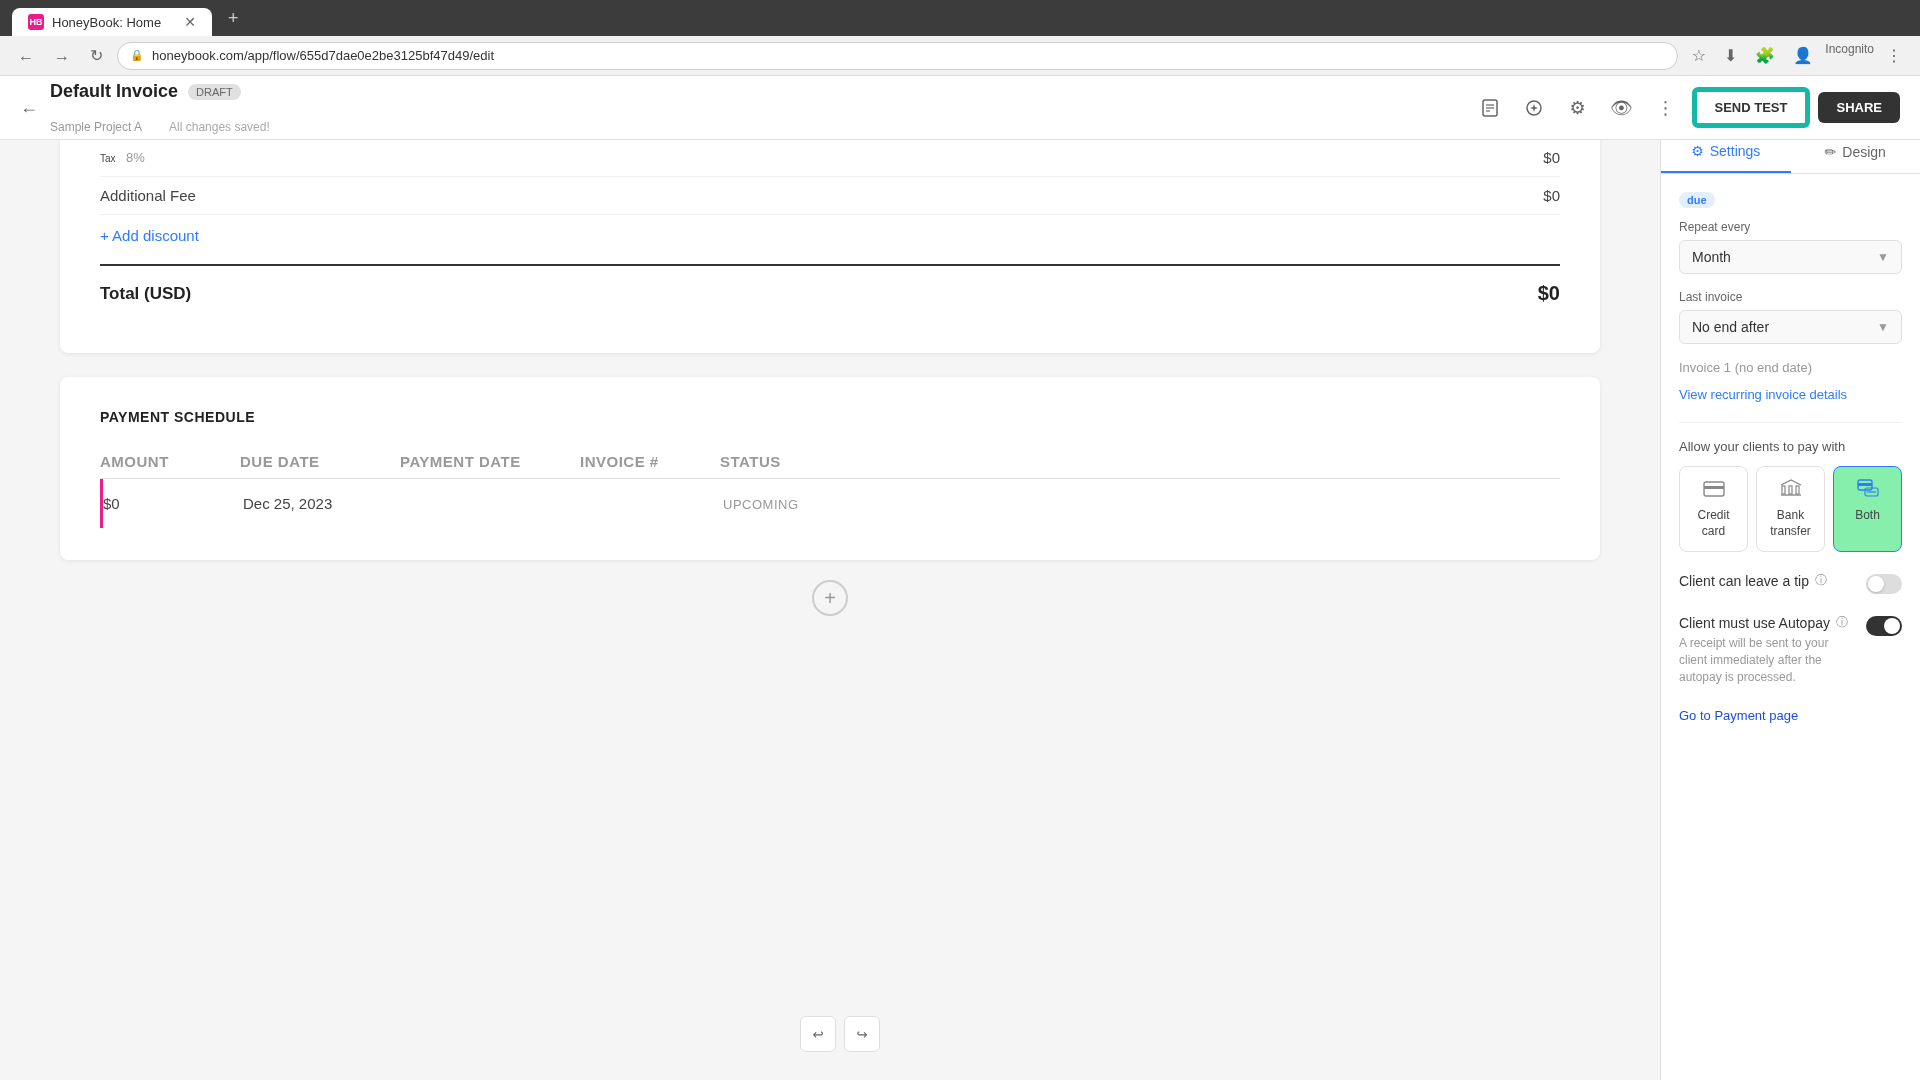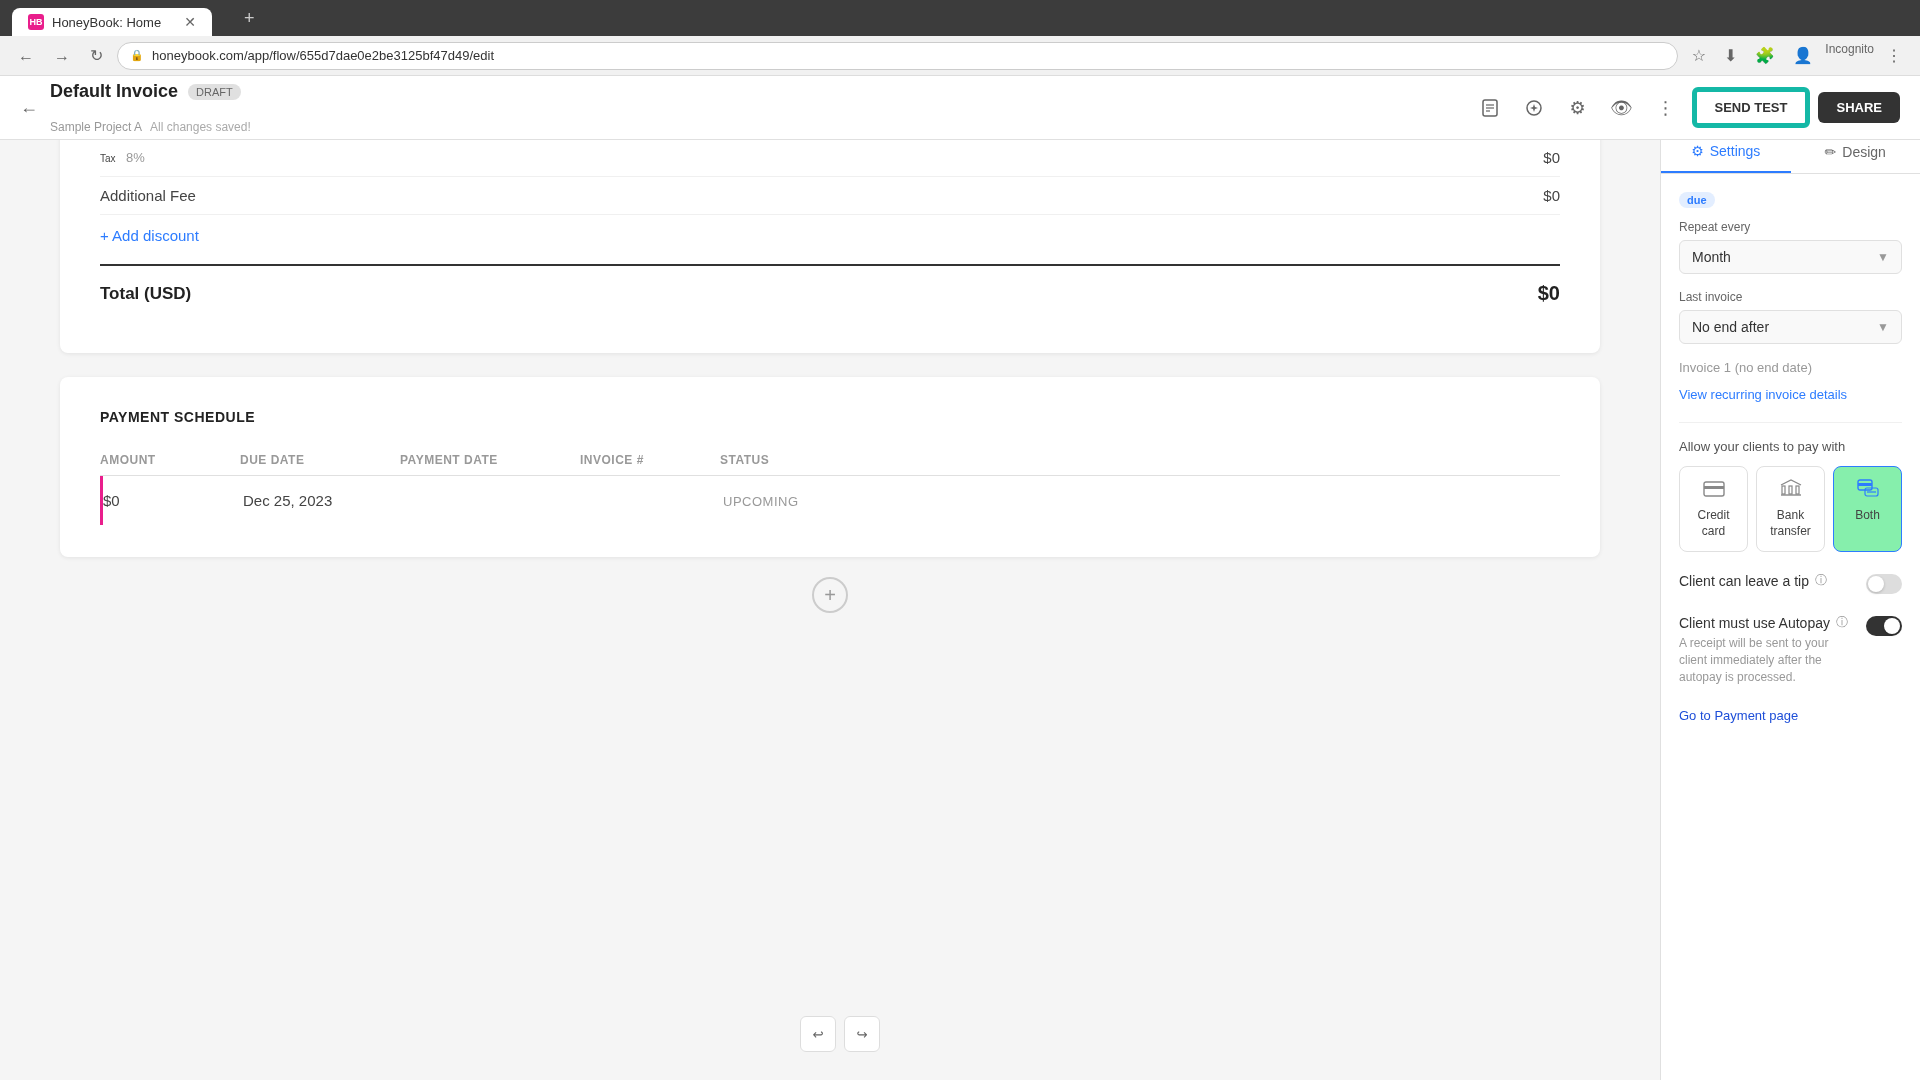--- a/index.html
+++ b/index.html
@@ -1,19 +1,19 @@
 <!DOCTYPE html>
 <html><head>
   <meta charset="utf-8">
   <style>
     * { box-sizing: border-box; margin: 0; padding: 0; }
     body { font-family: -apple-system, BlinkMacSystemFont, 'Segoe UI', sans-serif; background: #f5f5f5; overflow: hidden; width: 1920px; height: 1080px; }
 
     
-    .browser-chrome { background: #3c3c3c; height: 36px; display: flex; align-items: center; padding: 0 12px; gap: 24px; }
+    .browser-chrome { background: #3c3c3c; height: 36px; display: flex; align-items: center; padding: 0 12px; gap: 8px; }
     .browser-tabs { display: flex; align-items: flex-end; height: 100%; }
     .browser-tab { background: #fff; height: 28px; padding: 0 16px; display: flex; align-items: center; gap: 8px; font-size: 13px; color: #333; border-radius: 8px 8px 0 0; min-width: 200px; }
     .browser-tab .tab-favicon { width: 16px; height: 16px; background: #e91e8c; border-radius: 3px; display: flex; align-items: center; justify-content: center; color: white; font-size: 9px; font-weight: bold; }
     .tab-close { margin-left: auto; cursor: pointer; color: #666; font-size: 14px; }
     .new-tab-btn { background: none; border: none; color: #ccc; font-size: 18px; cursor: pointer; padding: 4px 8px; }
 
     .browser-toolbar { background: #f1f1f1; height: 40px; display: flex; align-items: center; padding: 0 12px; gap: 8px; border-bottom: 1px solid #ddd; }
     .nav-btn { background: none; border: none; cursor: pointer; color: #666; font-size: 16px; padding: 4px 6px; border-radius: 4px; }
     .address-bar { flex: 1; background: #fff; border: 1px solid #ccc; border-radius: 20px; height: 28px; display: flex; align-items: center; padding: 0 12px; font-size: 13px; color: #333; gap: 8px; }
     .address-bar .lock-icon { color: #666; font-size: 11px; }
@@ -50,21 +50,21 @@
     .add-discount-btn { color: #2d7cff; font-size: 15px; cursor: pointer; background: none; border: none; display: flex; align-items: center; gap: 6px; }
     .total-row { display: flex; justify-content: space-between; align-items: center; padding: 16px 0; border-top: 2px solid #333; margin-top: 8px; }
     .total-label { font-size: 17px; font-weight: 600; color: #222; }
     .total-amount { font-size: 20px; font-weight: 700; color: #222; }
 
     
     .payment-schedule-card { background: #fff; border-radius: 8px; padding: 32px 40px; box-shadow: 0 1px 4px rgba(0,0,0,0.08); }
     .section-title { font-size: 14px; font-weight: 700; color: #222; letter-spacing: 0.5px; margin-bottom: 20px; }
     .schedule-table { width: 100%; }
     .schedule-header { display: grid; grid-template-columns: 140px 160px 180px 140px 1fr; padding: 8px 0; border-bottom: 1px solid #e0e0e0; }
-    .schedule-col-header { font-size: 12px; font-weight: 600; color: #999; letter-spacing: 0.5px; }
+    .schedule-col-header { font-size: 15px; font-weight: 600; color: #999; letter-spacing: 0.5px; }
     .schedule-row { display: grid; grid-template-columns: 140px 160px 180px 140px 1fr; padding: 16px 0; align-items: center; border-left: 3px solid #e91e8c; }
     .schedule-cell { font-size: 15px; color: #444; }
     .upcoming-badge { color: #999; font-size: 13px; font-weight: 500; letter-spacing: 0.5px; }
 
     
     .add-section-container { display: flex; justify-content: center; padding: 20px 0; }
     .add-section-btn { background: none; border: 2px solid #ccc; color: #999; width: 36px; height: 36px; border-radius: 50%; font-size: 20px; cursor: pointer; display: flex; align-items: center; justify-content: center; }
     .scroll-btn { background: #fff; border: 1px solid #ddd; border-radius: 6px; width: 36px; height: 36px; display: flex; align-items: center; justify-content: center; cursor: pointer; color: #666; }
 
     
@@ -161,21 +161,21 @@
   </div>
 </div>
 
 <div class="app-header">
   <button class="back-btn">←</button>
   <div class="doc-title-area">
     <div class="doc-title">
       <span>Default Invoice</span>
       <span class="draft-badge">DRAFT</span>
     </div>
-    <div style="display:flex;gap:8px;margin-top:18px;">
+    <div style="display:flex;gap:27px;margin-top:18px;">
       <span class="doc-subtitle">Sample Project A</span>
       <span class="saved-text">All changes saved!</span>
     </div>
   </div>
   <div class="header-spacer"></div>
   <div class="header-actions">
     <button class="header-icon-btn">
       <svg width="20" height="20" viewBox="0 0 20 20" fill="none">
           <rect x="3" y="2" width="14" height="16" rx="2" stroke="#666" stroke-width="1.5"></rect>
           <line x1="6" y1="7" x2="14" y2="7" stroke="#666" stroke-width="1.2"></line>

